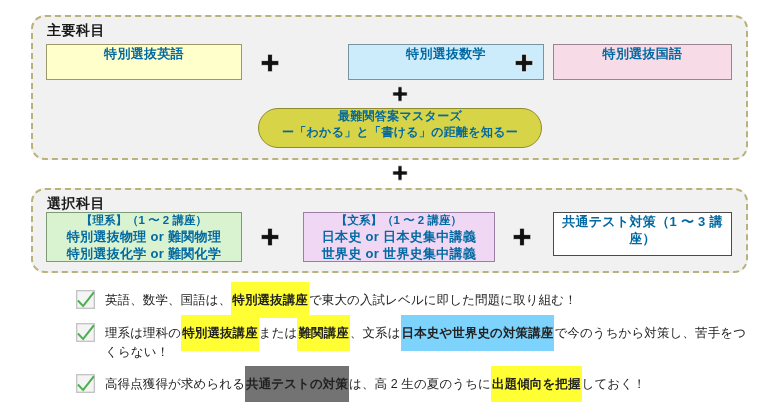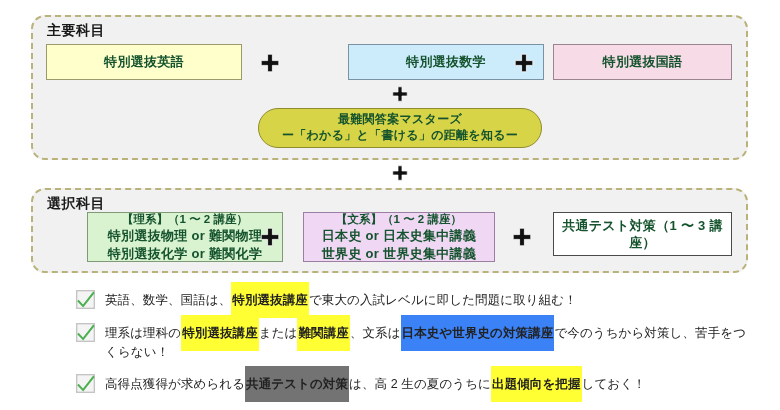--- a/index.html
+++ b/index.html
@@ -43,25 +43,24 @@
   }
 
   
   .box {
     position: absolute;
     box-sizing: border-box;
     border: 1px solid #8a8a8a;
     display: flex;
     flex-direction: column;
     align-items: center;
-    justify-content: center;
     text-align: center;
     font-size: 13px;
     font-weight: 700;
-    color: #14532d;
+    color: #0369a1;
     line-height: 1.32;
     letter-spacing: .3px;
   }
   .box .sub {
     font-size: 11.5px;
     font-weight: 700;
     letter-spacing: 0;
   }
 
   
@@ -175,21 +174,21 @@
   <div class="plus" id="plus-sect">
     <svg width="18" height="18" viewBox="0 0 22 22" aria-hidden="true">
       <path d="M8.6 2.2 h4.8 v6.4 h6.4 v4.8 h-6.4 v6.4 h-4.8 v-6.4 h-6.4 v-4.8 h6.4 z" fill="#111111" stroke="#ffffff" stroke-width="0.8"></path>
     </svg>
   </div>
 
   <div class="group" id="group-elect">
     <div class="group-title">選択科目</div>
   </div>
 
-  <div class="box" id="box-science" style="background: rgb(217, 242, 208); margin-left: 41px;">
+  <div class="box" id="box-science" style="background: rgb(217, 242, 208);">
     <span class="sub">【理系】（1 〜 2 講座）</span>
     <span>特別選抜物理 or 難関物理</span>
     <span>特別選抜化学 or 難関化学</span>
   </div>
 
   <div class="plus" id="plus-r2-a">
     <svg width="22" height="22" viewBox="0 0 22 22" aria-hidden="true">
       <path d="M8.6 2.2 h4.8 v6.4 h6.4 v4.8 h-6.4 v6.4 h-4.8 v-6.4 h-6.4 v-4.8 h6.4 z" fill="#111111" stroke="#ffffff" stroke-width="0.8"></path>
     </svg>
   </div>
@@ -216,21 +215,21 @@
             <rect x="0.7" y="0.7" width="17.6" height="17.6" fill="#f4f4f4" stroke="#c2c2c2" stroke-width="1.3"></rect>
             <path d="M2.6 9.8 L7.0 14.4 L17.2 1.6 L18.6 3.0 L7.2 17.4 L1.2 11.2 Z" fill="#4caf50"></path>
           </svg></span>
         <span class="bullet-text"><span>英語、数学、国語は、</span><span class="hl" style="background: rgb(255, 255, 51);">特別選抜講座</span><span>で東大の入試レベルに即した問題に取り組む！</span></span>
       </div>
       <div class="bullet">
         <span class="check-icon"><svg width="19" height="19" viewBox="0 0 19 19" aria-hidden="true">
             <rect x="0.7" y="0.7" width="17.6" height="17.6" fill="#f4f4f4" stroke="#c2c2c2" stroke-width="1.3"></rect>
             <path d="M2.6 9.8 L7.0 14.4 L17.2 1.6 L18.6 3.0 L7.2 17.4 L1.2 11.2 Z" fill="#4caf50"></path>
           </svg></span>
-        <span class="bullet-text"><span>理系は理科の</span><span class="hl" style="background: rgb(255, 255, 51);">特別選抜講座</span><span>または</span><span class="hl" style="background: rgb(255, 255, 51);">難関講座</span><span>、文系は</span><span class="hl" style="background: #3b82f6;">日本史や世界史の対策講座</span><span>で今のうちから対策し、苦手をつくらない！</span></span>
+        <span class="bullet-text"><span>理系は理科の</span><span class="hl" style="background: rgb(255, 255, 51);">特別選抜講座</span><span>または</span><span class="hl" style="background: rgb(255, 255, 51);">難関講座</span><span>、文系は</span><span class="hl" style="background: #7dd3fc;">日本史や世界史の対策講座</span><span>で今のうちから対策し、苦手をつくらない！</span></span>
       </div>
       <div class="bullet">
         <span class="check-icon"><svg width="19" height="19" viewBox="0 0 19 19" aria-hidden="true">
             <rect x="0.7" y="0.7" width="17.6" height="17.6" fill="#f4f4f4" stroke="#c2c2c2" stroke-width="1.3"></rect>
             <path d="M2.6 9.8 L7.0 14.4 L17.2 1.6 L18.6 3.0 L7.2 17.4 L1.2 11.2 Z" fill="#4caf50"></path>
           </svg></span>
         <span class="bullet-text"><span>高得点獲得が求められる</span><span class="hl" style="background: #737373;">共通テストの対策</span><span>は、高 2 生の夏のうちに</span><span class="hl" style="background: rgb(255, 255, 51);">出題傾向を把握</span><span>しておく！</span></span>
       </div>
     </div>
 

